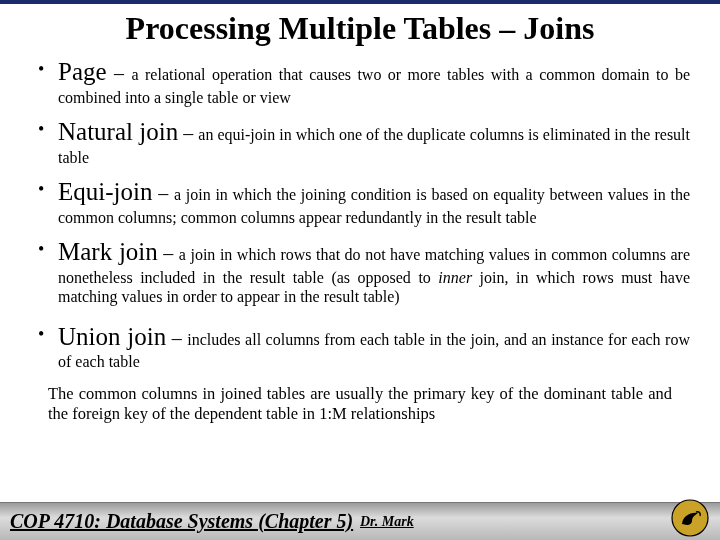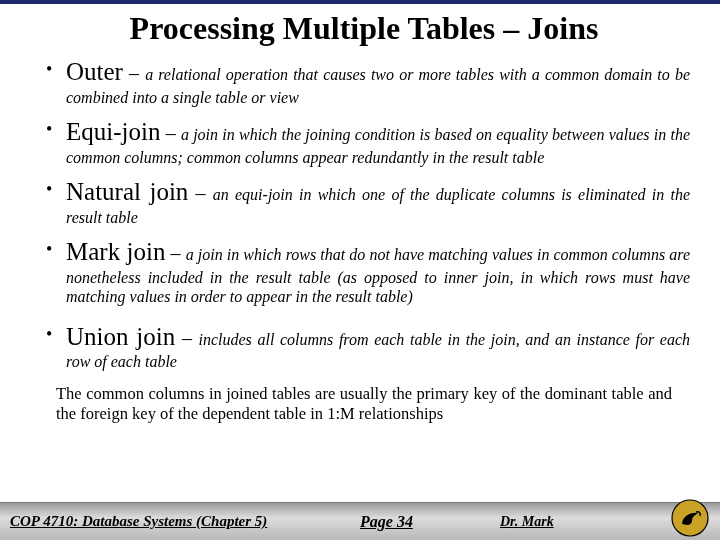--- a/index.html
+++ b/index.html
@@ -10,21 +10,21 @@
     position: relative;
   }
   .top-rule {
     position: absolute;
     top: 0; left: 0; right: 0;
     height: 4px;
     background: #1a2a6c;
   }
   .slide {
     position: absolute;
-    top: 4px; left: 8px; right: 0;
+    top: 4px; left: 0; right: 0;
     padding: 6px 30px 0 30px;
   }
   .title {
     font-size: 32px;
     text-align: center;
     color: #000;
     margin-bottom: 10px;
   }
   ul.terms {
     list-style: none;
@@ -48,21 +48,20 @@
   }
   .term {
     font-size: 25px;
     font-family: "Times New Roman", Times, serif;
   }
   .dash {
     font-size: 20px;
   }
   .def {
     font-size: 16px;
-    font-style: italic;
   }
   .last-spacer { margin-top: 15px; }
   .closing {
     font-size: 16.5px;
     text-align: justify;
     padding: 0 18px 0 18px;
     margin-top: 12px;
     line-height: 1.22;
   }
   .footer {
@@ -73,21 +72,21 @@
     border-top: 1px solid #777;
     display: flex;
     align-items: center;
     font-family: "Times New Roman", Times, serif;
   }
   .footer .course {
     padding-left: 10px;
     font-weight: bold;
     font-style: italic;
     text-decoration: underline;
-    font-size: 15px;
+    font-size: 20px;
     flex: 0 0 auto;
     width: 360px;
   }
   .footer .page {
     font-weight: bold;
     font-style: italic;
     text-decoration: underline;
     font-size: 16px;
     flex: 0 0 auto;
     width: 140px;
@@ -112,42 +111,41 @@
 </head>
 <body>
 
 <div class="top-rule"></div>
 
 <div class="slide">
   <h1 class="title">Processing Multiple Tables – Joins</h1>
 
   <ul class="terms">
     <li>
-      <span class="term">Outer</span><span class="dash"> – </span><span class="def">a relational operation that causes two or more tables with a common domain to be combined into a single table or view</span>
+      <span class="term">Page</span><span class="dash"> – </span><span class="def">a relational operation that causes two or more tables with a common domain to be combined into a single table or view</span>
+    </li>
+    <li>
+      <span class="term">Natural join</span><span class="dash"> – </span><span class="def">an equi-join in which one of the duplicate columns is eliminated in the result table</span>
     </li>
     <li>
       <span class="term">Equi-join</span><span class="dash"> – </span><span class="def">a join in which the joining condition is based on equality between values in the common columns; common columns appear redundantly in the result table</span>
-    </li>
-    <li>
-      <span class="term">Natural join</span><span class="dash"> – </span><span class="def">an equi-join in which one of the duplicate columns is eliminated in the result table</span>
     </li>
     <li>
       <span class="term">Mark join</span><span class="dash"> – </span><span class="def">a join in which rows that do not have matching values in common columns are nonetheless included in the result table (as opposed to </span><em class="inner def">inner</em><span class="def"> join, in which rows must have matching values in order to appear in the result table)</span>
     </li>
     <li class="last-spacer">
       <span class="term">Union join</span><span class="dash"> – </span><span class="def">includes all columns from each table in the join, and an instance for each row of each table</span>
     </li>
   </ul>
 
   <p class="closing">The common columns in joined tables are usually the primary key of the dominant table and the foreign key of the dependent table in 1:M relationships</p>
 </div>
 
 <div class="footer">
   <span class="course">COP 4710: Database Systems (Chapter 5)</span>
-  <span class="page">Page 34</span>
   <span class="author">Dr. Mark</span>
 </div>
 
 <div class="logo">
   <svg viewBox="0 0 40 40">
     <circle cx="20" cy="20" r="18" fill="#c9a227" stroke="#000" stroke-width="1.2"></circle>
     <path d="M12 26 C13 18 20 14 28 15 C24 18 22 19 22 23 C22 25 20 27 17 27 Z" fill="#000"></path>
     <path d="M26 14 C29 13 31 15 30 18" stroke="#000" stroke-width="1.4" fill="none"></path>
   </svg>
 </div>

